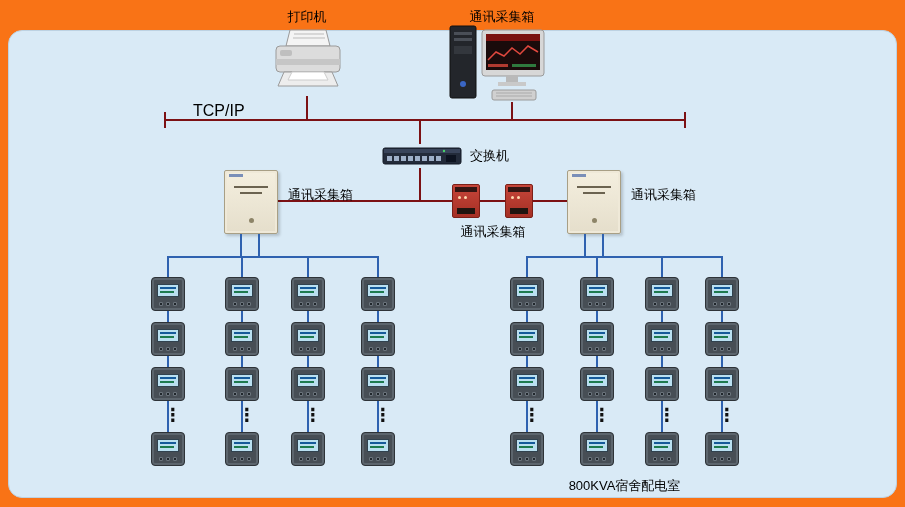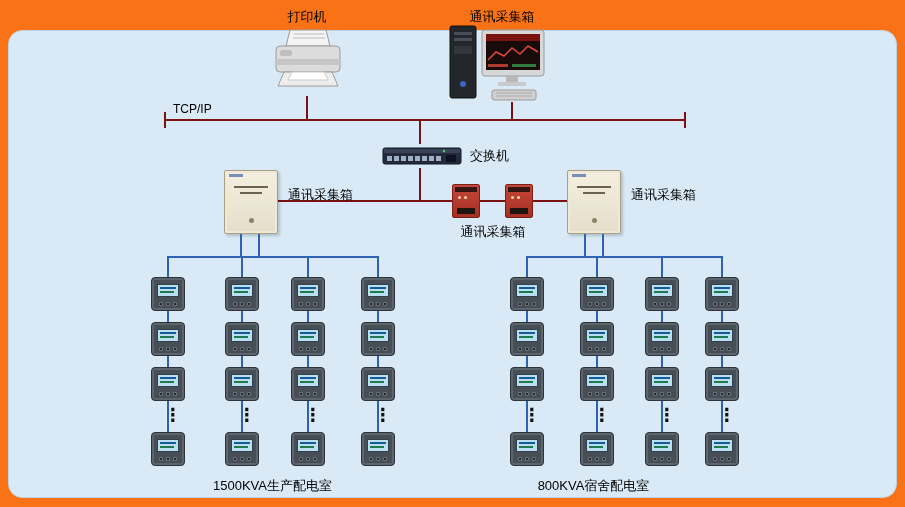--- a/index.html
+++ b/index.html
@@ -5,21 +5,21 @@
   * { margin:0; padding:0; box-sizing:border-box; }
   html,body { background:#ffffff; }
   body { font-family:"Liberation Sans","DejaVu Sans",sans-serif; }
   #stage { position:relative; width:905px; height:507px; background:#f97316; overflow:hidden; }
 
   .panel { position:absolute; left:8px; top:30px; width:889px; height:468px;
            background:#d9eaf6; border:1px solid #bdd2e2; border-radius:14px; }
 
   .lbl { position:absolute; color:#000; font-size:13px; white-space:nowrap; }
   .lbl.ctr { text-align:center; }
-  .lbl.small { font-size:12px; }
+  .lbl.small { font-size:16px;margin-left:20px; }
 
   
   .line-r { position:absolute; background:#7c1114; }
   .line-b { position:absolute; background:#2f62b0; }
 
   .grid { position:absolute; left:0; top:0; width:905px; height:507px; }
 
   
   .icon { position:absolute; }
   .icon svg { display:block; }
@@ -162,22 +162,21 @@
     <span class="cv-port"></span>
   </div>
   <div class="conv" style="left:505px;top:184px;">
     <span class="cv-top"></span>
     <span class="cv-led"></span>
     <span class="cv-led l2"></span>
     <span class="cv-port"></span>
   </div>
   <div class="lbl ctr" style="left:452px;top:223px;width:82px;">通讯采集箱</div>
 
-  <div class="caption" style="left:170px;top:477px;">1500KVA生产配电室</div>
-  <div class="caption" style="left:491px;top:477px;">800KVA宿舍配电室</div>
+  <div class="caption" style="left:522px;top:477px;">800KVA宿舍配电室</div>
 
 <div class="grid">
       <div class="line-b" style="left: 167px; top: 256px; width: 212px; height: 2px;"></div>
       <div class="line-b" style="left: 240px; top: 234px; width: 2px; height: 24px;"></div>
       <div class="line-b" style="left: 258px; top: 234px; width: 2px; height: 24px;"></div>
       <div class="line-b" style="left: 167px; top: 256px; width: 2px; height: 193px;"></div>
       <div class="meter" style="left: 151px; top: 277px;">
         <span class="m-screen">
           <i></i>
           <i></i>

